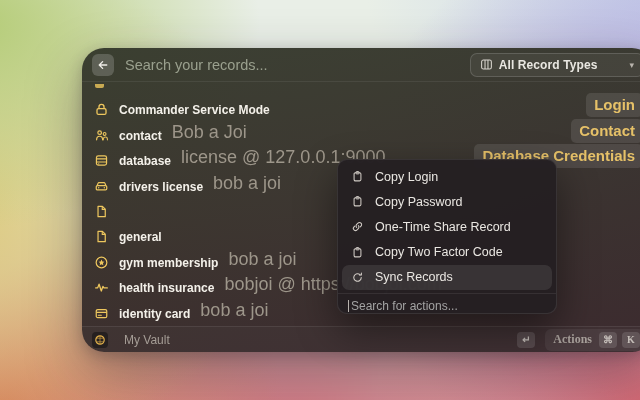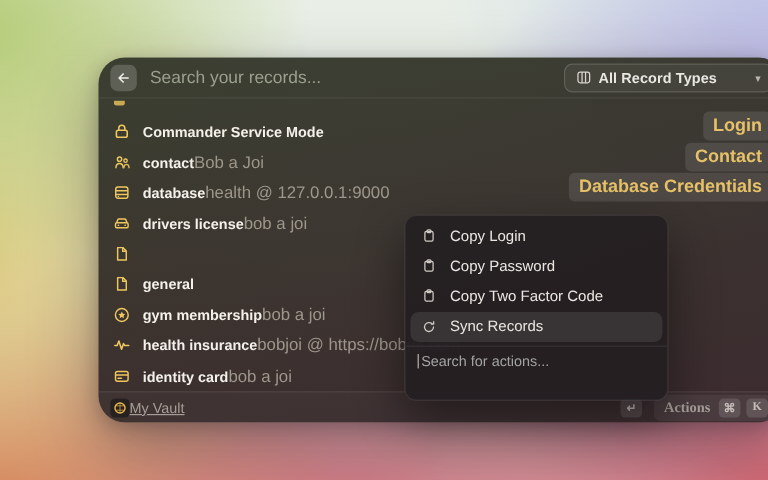--- a/index.html
+++ b/index.html
@@ -42,33 +42,33 @@
   .filter-btn .chev { color:#b9b4ad; font-size:9px; margin-left:26px; }
   .list { position:absolute; left:0; top:34px; width:100%; height:244px; }
   .sliver {
     position:absolute; left:13px; top:2px; width:9px; height:4px;
     background:#d8b656; border-radius:0 0 2px 2px; opacity:.9;
   }
   .rows { position:absolute; left:0; top:10px; width:100%; }
   .row { height:25.4px; display:flex; align-items:flex-end; padding:0 11px 0 12px; }
   .row .ric { width:15px; height:15px; flex:0 0 auto; display:flex; align-items:center; }
   .row .title { margin-left:10px; font-size:12px; font-weight:600; color:#f4f1ea; white-space:nowrap; }
-  .row .sub { font-size:14px; color:#9d968a; white-space:nowrap; }
+  .row .sub { margin-left:10px; font-size:18px; color:#9d968a; white-space:nowrap; }
   .row .spacer { flex:1 1 auto; }
   .badge {
     font-size:15px; font-weight:600; color:#e6c168;
     background:rgba(255,255,255,0.10); border-radius:5px; padding:3px 8px 4px;
     white-space:nowrap;
   }
   .scrollbar {
     position:absolute; right:1px; top:44px; width:2px; height:232px;
     background:rgba(255,255,255,0.28); border-radius:2px;
   }
   .menu {
-    position:absolute; left:337px; top:179px; width:220px; height:155px;
+    position:absolute; left:337px; top:159px; width:220px; height:155px;
     background:rgba(37,32,35,0.985); border:1px solid rgba(255,255,255,0.09);
     border-radius:10px; box-shadow:0 16px 40px rgba(0,0,0,0.45);
     overflow:hidden;
   }
   .menu-items { padding:4px 4px 0; }
   .menu-item {
     height:25.2px; display:flex; align-items:center; gap:10px;
     padding:0 9px; border-radius:7px;
   }
   .menu-item.hl { background:rgba(255,255,255,0.09); }
@@ -83,21 +83,21 @@
   .footer {
     position:absolute; left:0; bottom:0; width:100%; height:26px;
     display:flex; align-items:center; padding:0 10px;
     border-top:1px solid rgba(255,255,255,0.08);
     background:rgba(255,255,255,0.02);
   }
   .vault-logo {
     width:16px; height:16px; border-radius:4px; background:#262020;
     display:flex; align-items:center; justify-content:center;
   }
-  .vault-label { margin-left:0; font-size:12px; color:#a59d96;text-decoration:underline; }
+  .vault-label { margin-left:16px; font-size:12px; color:#a59d96; }
   .footer .spacer { flex:1 1 auto; }
   .show-details { font-size:12px; font-weight:700; color:#f1efeb; margin-right:7px; }
   .key {
     background:rgba(255,255,255,0.13); border-radius:4px; color:#c4bdb8;
     font-size:10px; font-weight:600; height:16px; min-width:18px; padding:0 4px;
     display:flex; align-items:center; justify-content:center;
   }
   .actions-group {
     margin-left:10px; display:flex; align-items:center; gap:5px;
     background:rgba(255,255,255,0.06); border-radius:6px; padding:3px 4px 3px 8px;font-family:Liberation Serif, serif;
@@ -160,21 +160,21 @@
 
       <div class="row">
         <span class="ric">
           <svg width="15" height="15" viewBox="0 0 16 16">
               <rect x="2.6" y="3" width="10.8" height="10" rx="2" stroke="#eec75e" stroke-width="1.3" fill="none"></rect>
               <path d="M2.6 6.3 h10.8 M2.6 9.6 h10.8" stroke="#eec75e" stroke-width="1.3"></path>
               <circle cx="5" cy="11.5" r="0.7" fill="#eec75e"></circle>
             </svg>
         </span>
         <span class="title">database</span>
-        <span class="sub">health @ 127.0.0.1:9000</span>
+        <span class="sub">license @ 127.0.0.1:9000</span>
         <span class="spacer"></span>
         <span class="badge">Database Credentials</span>
       </div>
 
       <div class="row">
         <span class="ric">
           <svg width="15" height="15" viewBox="0 0 16 16">
               <path d="M3.4 7 l1-2.6 a1 1 0 0 1 .9-.6 h5.4 a1 1 0 0 1 .9.6 L12.6 7" stroke="#eec75e" stroke-width="1.3" fill="none" stroke-linejoin="round"></path>
               <rect x="2.4" y="7" width="11.2" height="4.6" rx="1.3" stroke="#eec75e" stroke-width="1.3" fill="none"></rect>
               <circle cx="5" cy="9.3" r="0.75" fill="#eec75e"></circle>
@@ -282,20 +282,29 @@
     <div class="menu-item">
       <span class="mic">
         <svg width="13" height="13" viewBox="0 0 16 16">
             <rect x="3.8" y="3.4" width="8.4" height="10" rx="1.6" stroke="#d0cac4" stroke-width="1.3" fill="none"></rect>
             <rect x="6" y="1.9" width="4" height="2.9" rx="1" stroke="#d0cac4" stroke-width="1.2" fill="none"></rect>
           </svg>
       </span>
       <span class="mlabel">Copy Password</span>
     </div>
 
+    <div class="menu-item">
+      <span class="mic">
+        <svg width="13" height="13" viewBox="0 0 16 16">
+            <path d="M7 9.2 a2.6 2.6 0 0 1 0-3.7 L8.6 3.9 a2.6 2.6 0 0 1 3.7 3.7 l-1 1" stroke="#d0cac4" stroke-width="1.3" fill="none" stroke-linecap="round"></path>
+            <path d="M9 6.8 a2.6 2.6 0 0 1 0 3.7 L7.4 12.1 a2.6 2.6 0 0 1 -3.7-3.7 l1-1" stroke="#d0cac4" stroke-width="1.3" fill="none" stroke-linecap="round"></path>
+          </svg>
+      </span>
+      <span class="mlabel">One-Time Share Record</span>
+    </div>
 
     <div class="menu-item">
       <span class="mic">
         <svg width="13" height="13" viewBox="0 0 16 16">
             <rect x="3.8" y="3.4" width="8.4" height="10" rx="1.6" stroke="#d0cac4" stroke-width="1.3" fill="none"></rect>
             <rect x="6" y="1.9" width="4" height="2.9" rx="1" stroke="#d0cac4" stroke-width="1.2" fill="none"></rect>
           </svg>
       </span>
       <span class="mlabel">Copy Two Factor Code</span>
     </div>

